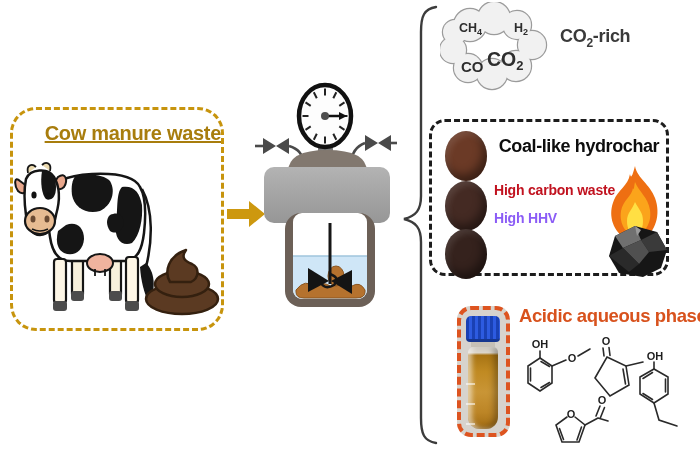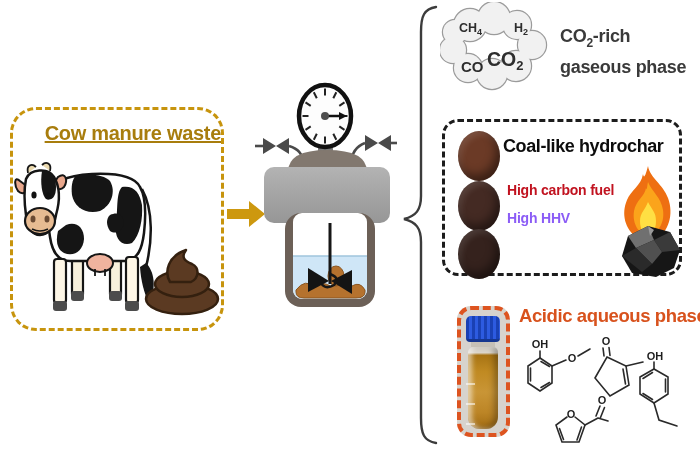--- a/index.html
+++ b/index.html
@@ -11,22 +11,22 @@
              border-radius:26px;box-sizing:border-box;}
   #input-title{left:0;top:12px;width:100%;text-align:right;font-size:20px;font-weight:bold;
                letter-spacing:-0.3px;text-decoration:underline;}
   
   .gas-label{fill:#2d2d2d;font-weight:600;}
   
   #gas-text{left:560px;top:24px;width:140px;font-size:18px;font-weight:600;color:#3a3a3a;
             line-height:24px;letter-spacing:-0.3px;}
   #gas-text sub{font-size:12px;}
   
-  #hydrochar-box{left:442px;top:119px;width:240px;height:157px;border:3px dashed #1c1c1c;
-                 border-radius:16px;box-sizing:border-box;}
+  #hydrochar-box{left:429px;top:119px;width:240px;height:157px;border:3px dashed #1c1c1c;
+                 border-radius:16px;box-sizing:border-box;text-align:center;}
   .sample{width:42px;height:50px;border-radius:50%;
           box-shadow:inset -4px -6px 10px rgba(0,0,0,.45), inset 3px 4px 6px rgba(255,255,255,.12);}
   #hydrochar-title{left:58px;top:14px;width:178px;font-size:18px;font-weight:bold;color:#0d0d0d;
                    letter-spacing:-0.4px;}
   .feature{left:62px;font-size:14px;font-weight:600;letter-spacing:-0.2px;white-space:nowrap;}
   
   #vial-box{left:457px;top:306px;width:53px;height:131px;border:4px dashed #dd5420;
             border-radius:14px;box-sizing:border-box;background:#d7d3cd;overflow:hidden;}
   #vial{position:relative;width:100%;height:100%;}
   #vial-cap{left:5px;top:6px;width:34px;height:26px;border-radius:5px 5px 4px 4px;
@@ -185,29 +185,28 @@
         <circle cx="455" cy="32" r="12"></circle>
     </g>
     <text class="gas-label" x="459" y="32" font-size="12.5"><tspan>CH</tspan><tspan dy="3" font-size="9">4</tspan></text>
     <text class="gas-label" x="514" y="32" font-size="12.5"><tspan>H</tspan><tspan dy="3" font-size="9">2</tspan></text>
     <text class="gas-label" x="461" y="72" font-size="15"><tspan>CO</tspan></text>
     <text class="gas-label" x="487" y="66" font-size="19.5" font-weight="bold"><tspan>CO</tspan><tspan dy="4" font-size="13">2</tspan></text>
   </svg>
 
   <div id="gas-text" class="abs">
     <div><span>CO</span><sub>2</sub><span>-rich</span></div>
-    <div>gaseous phase</div>
   </div>
 
   <div id="hydrochar-box" class="abs" style="border-color: rgb(28, 28, 28);">
     <div class="abs sample" style="left: 13px; top: 9px; background-color: rgb(107, 58, 38);"></div>
     <div class="abs sample" style="left: 13px; top: 59px; background-color: rgb(68, 42, 35);"></div>
     <div class="abs sample" style="left: 13px; top: 107px; background-color: rgb(53, 34, 29);"></div>
     <div id="hydrochar-title" class="abs">Coal-like hydrochar</div>
-    <div class="abs feature" style="top: 60px; color: rgb(193, 18, 31);">High carbon fuel</div>
+    <div class="abs feature" style="top: 60px; color: rgb(193, 18, 31);">High carbon waste</div>
     <div class="abs feature" style="top: 88px; color: #8b5cf6;">High HHV</div>
 
     <svg class="abs" style="left:174px;top:42px" width="58" height="82" viewBox="0 0 58 82">
       <path d="M29,2 C31,14 44,20 49,34 C55,50 50,68 36,76 C30,79 24,79 18,74
                C6,65 2,50 8,36 C12,26 22,22 24,10 C25,16 27,10 29,2 Z" fill="#ee6f12"></path>
       <path d="M29,18 C33,28 42,33 44,46 C46,60 38,70 29,72 C20,70 13,60 15,47
                C17,36 26,32 27,24 C28,28 28,22 29,18 Z" fill="#fba41b"></path>
       <path d="M29,38 C33,46 37,48 37,57 C37,66 33,70 29,71 C25,70 21,66 21,57
                C21,49 26,46 29,38 Z" fill="#ffdf43"></path>
     </svg>

